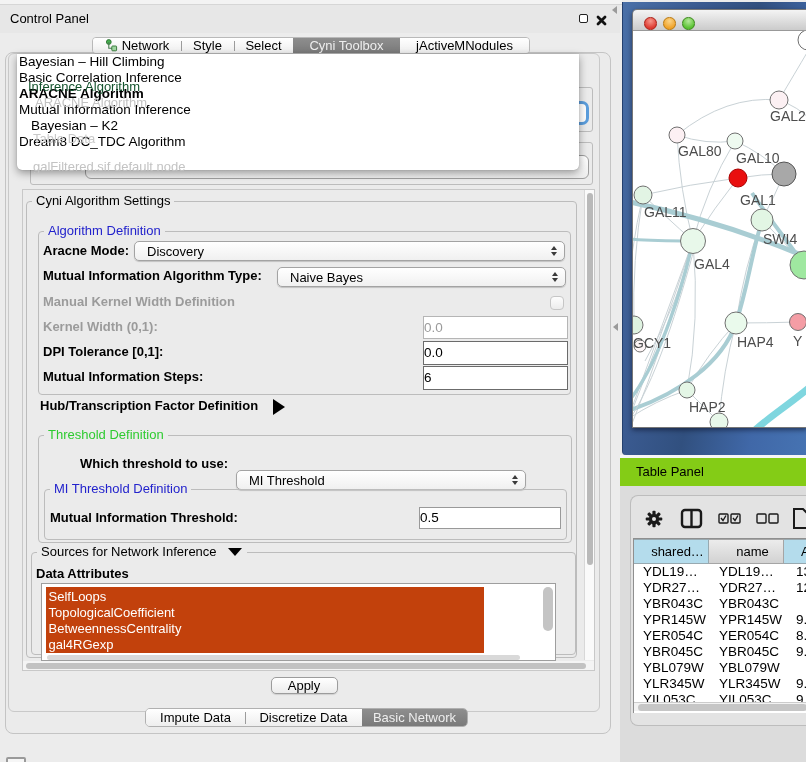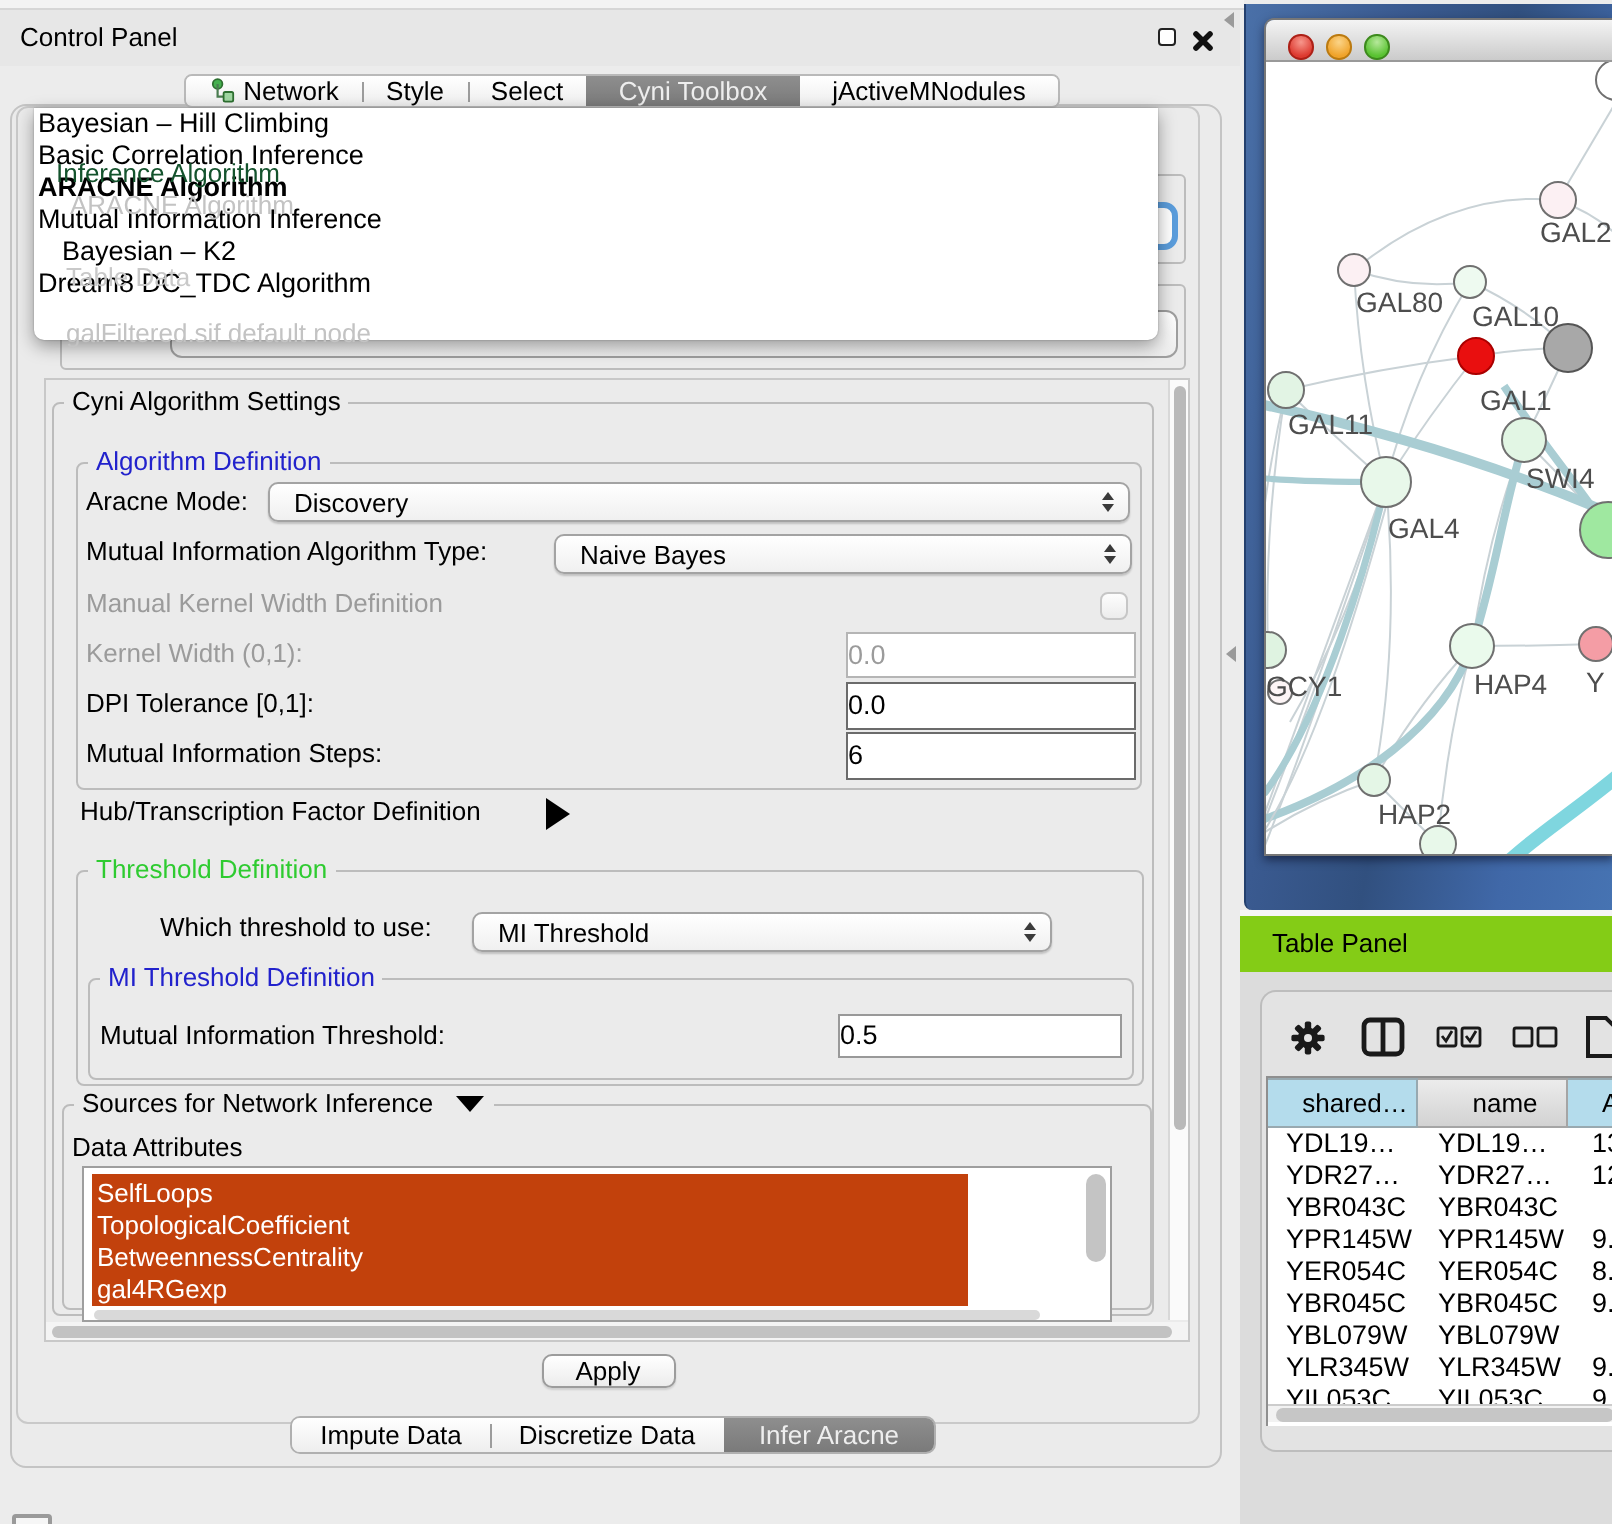--- a/index.html
+++ b/index.html
@@ -1,21 +1,21 @@
 <!DOCTYPE html>
 <html><head>
 <meta charset="utf-8">
 <style>
 html,body{margin:0;padding:0}
 body{width:806px;height:762px;position:relative;overflow:hidden;background:#ececec;
 font-family:"Liberation Sans",sans-serif;font-size:13px;color:#000}
 .abs{position:absolute}
 .gb{position:absolute;border:1px solid #bcbcbc;border-radius:4px;box-sizing:border-box}
 .gbt{position:absolute;background:#ebebeb;padding:0 4px;white-space:nowrap;height:14px;line-height:14px}
-.lbl{position:absolute;font-weight:normal;white-space:nowrap;height:16px;line-height:16px}
+.lbl{position:absolute;font-weight:bold;white-space:nowrap;height:16px;line-height:16px}
 .combo{position:absolute;border:1px solid #a3a3a3;border-radius:5px;background:linear-gradient(#ffffff,#f0f0f0);
 box-shadow:0 1px 1px rgba(0,0,0,0.18);display:flex;align-items:center;padding-left:12px;box-sizing:border-box}
 .spin{position:absolute;right:7px;top:0;bottom:0;display:flex;flex-direction:column;justify-content:center;gap:2.5px}
 .tri-u{width:0;height:0;border-left:3.5px solid transparent;border-right:3.5px solid transparent;border-bottom:4px solid #3a3a3a}
 .tri-d{width:0;height:0;border-left:3.5px solid transparent;border-right:3.5px solid transparent;border-top:4px solid #3a3a3a}
 .fld{position:absolute;background:#fff;box-sizing:border-box;text-align:left;padding-right:5px;font-size:13.5px}
 .tabseg{position:absolute;top:0;bottom:0;display:flex;align-items:center;justify-content:center;
 background:linear-gradient(#ffffff,#eeeeee);box-sizing:border-box}
 .tsep{position:absolute;top:2.5px;bottom:2.5px;width:1px;background:#9c9c9c}
 .row{position:relative}
@@ -93,21 +93,21 @@
 <div class="lbl" style="left:43px;top:369px">Mutual Information Steps:</div>
 <div class="fld" style="left:423px;top:366px;width:145px;height:24px;border:1.5px solid #6b6b6b;line-height:21px">6</div>
 
 <div class="lbl" style="left:40px;top:398px">Hub/Transcription Factor Definition</div>
 <div class="abs" style="left:273px;top:399px;width:0;height:0;border-top:8px solid transparent;border-bottom:8px solid transparent;border-left:12px solid #000"></div>
 
 <div class="gb" style="left:38px;top:435px;width:534px;height:108px"></div>
 <div class="gbt" style="left:44px;top:428px;color:#2ecb30">Threshold Definition</div>
 
 <div class="lbl" style="left:80px;top:456px">Which threshold to use:</div>
-<div class="combo" style="left:236px;top:456px;width:290px;height:20px">MI Threshold<span class="spin">
+<div class="combo" style="left:236px;top:470px;width:290px;height:20px">MI Threshold<span class="spin">
       <span class="tri-u"></span>
       <span class="tri-d"></span>
     </span></div>
 
 <div class="gb" style="left:44px;top:489px;width:523px;height:51px"></div>
 <div class="gbt" style="left:50px;top:482px;color:#2222cc">MI Threshold Definition</div>
 <div class="lbl" style="left:50px;top:510px">Mutual Information Threshold:</div>
 <div class="fld" style="left:419px;top:507px;width:142px;height:22px;border:1px solid #999;line-height:20px">0.5</div>
 
 <div class="gb" style="left:31px;top:552px;width:545px;height:103px"></div>
@@ -124,21 +124,21 @@
   <div style="padding-left:3px;height:16.2px;line-height:16.2px">gal4RGexp</div>
 </div>
 <div class="abs" style="left:543px;top:587px;width:10px;height:44px;background:#c4c4c4;border-radius:5px"></div>
 <div class="abs" style="left:47px;top:655px;width:473px;height:4.5px;background:#d9d9d9;border-radius:3px"></div>
 
 <div class="abs" style="left:270.5px;top:676.5px;width:67px;height:17.5px;border:1px solid #9c9c9c;border-radius:5px;background:linear-gradient(#fff,#ececec);text-align:center;line-height:15.5px;font-size:13px;box-sizing:border-box;box-shadow:0 1px 1px rgba(0,0,0,0.12)">Apply</div>
 
 <div class="abs" style="left:145px;top:708px;width:321px;height:17px;font-size:13px;border:1px solid #b0b0b0;border-radius:5px;box-sizing:content-box">
   <div class="tabseg" style="left:0;width:99px;border-radius:4px 0 0 4px">Impute Data</div>
   <div class="tabseg" style="left:99px;width:117px">Discretize Data</div>
-  <div class="tabseg" style="left:216px;width:105px;background:linear-gradient(#8e8e8e,#7a7a7a);color:#eeeeee;border-radius:0 4px 4px 0">Infer Aracne</div>
+  <div class="tabseg" style="left:216px;width:105px;background:linear-gradient(#8e8e8e,#7a7a7a);color:#eeeeee;border-radius:0 4px 4px 0">Basic Network</div>
   <div class="tsep" style="left:99px"></div>
 </div>
 
 <div class="abs" style="left:6px;top:757px;width:16px;height:10px;border:2px solid #9a9a9a;border-radius:2px;background:#f6f6f6"></div>
 
 <div class="abs" style="left:17px;top:54px;width:562px;height:116px;background:#fff;border-radius:0 0 5px 5px;
 box-shadow:0 3px 9px rgba(0,0,0,0.38),0 0 1px rgba(0,0,0,0.3);font-size:13.5px">
   <div class="abs" style="left:11px;top:25px;height:16px;line-height:16px;color:#14532d;font-size:13px">Inference Algorithm</div>
   <div class="abs" style="left:18px;top:41px;height:16px;line-height:16px;color:#c3c3c3;font-size:13px">ARACNE Algorithm</div>
   <div class="abs" style="left:16px;top:77px;height:16px;line-height:16px;color:#c9c9c9;font-size:13px">Table Data</div>

